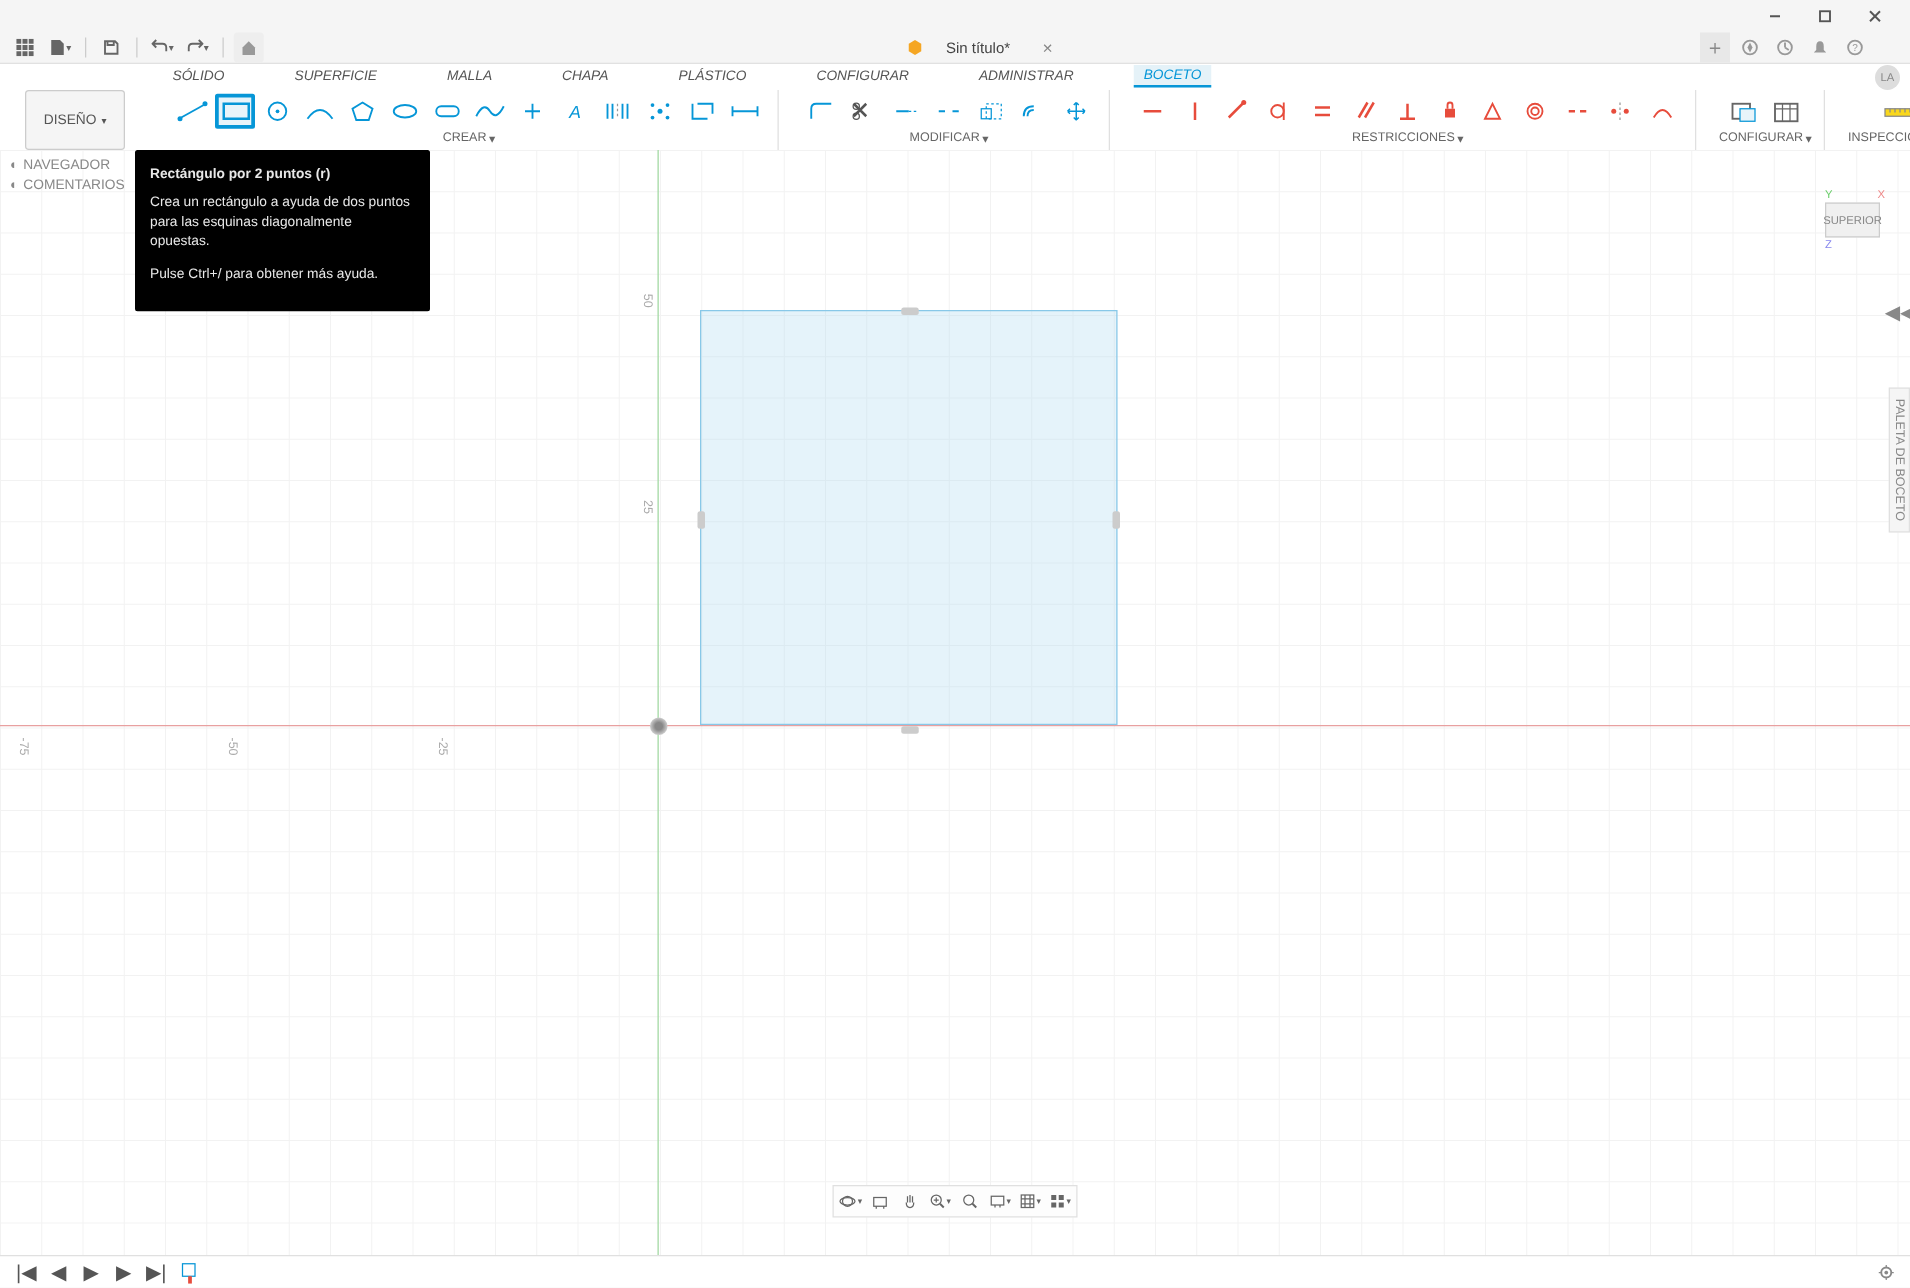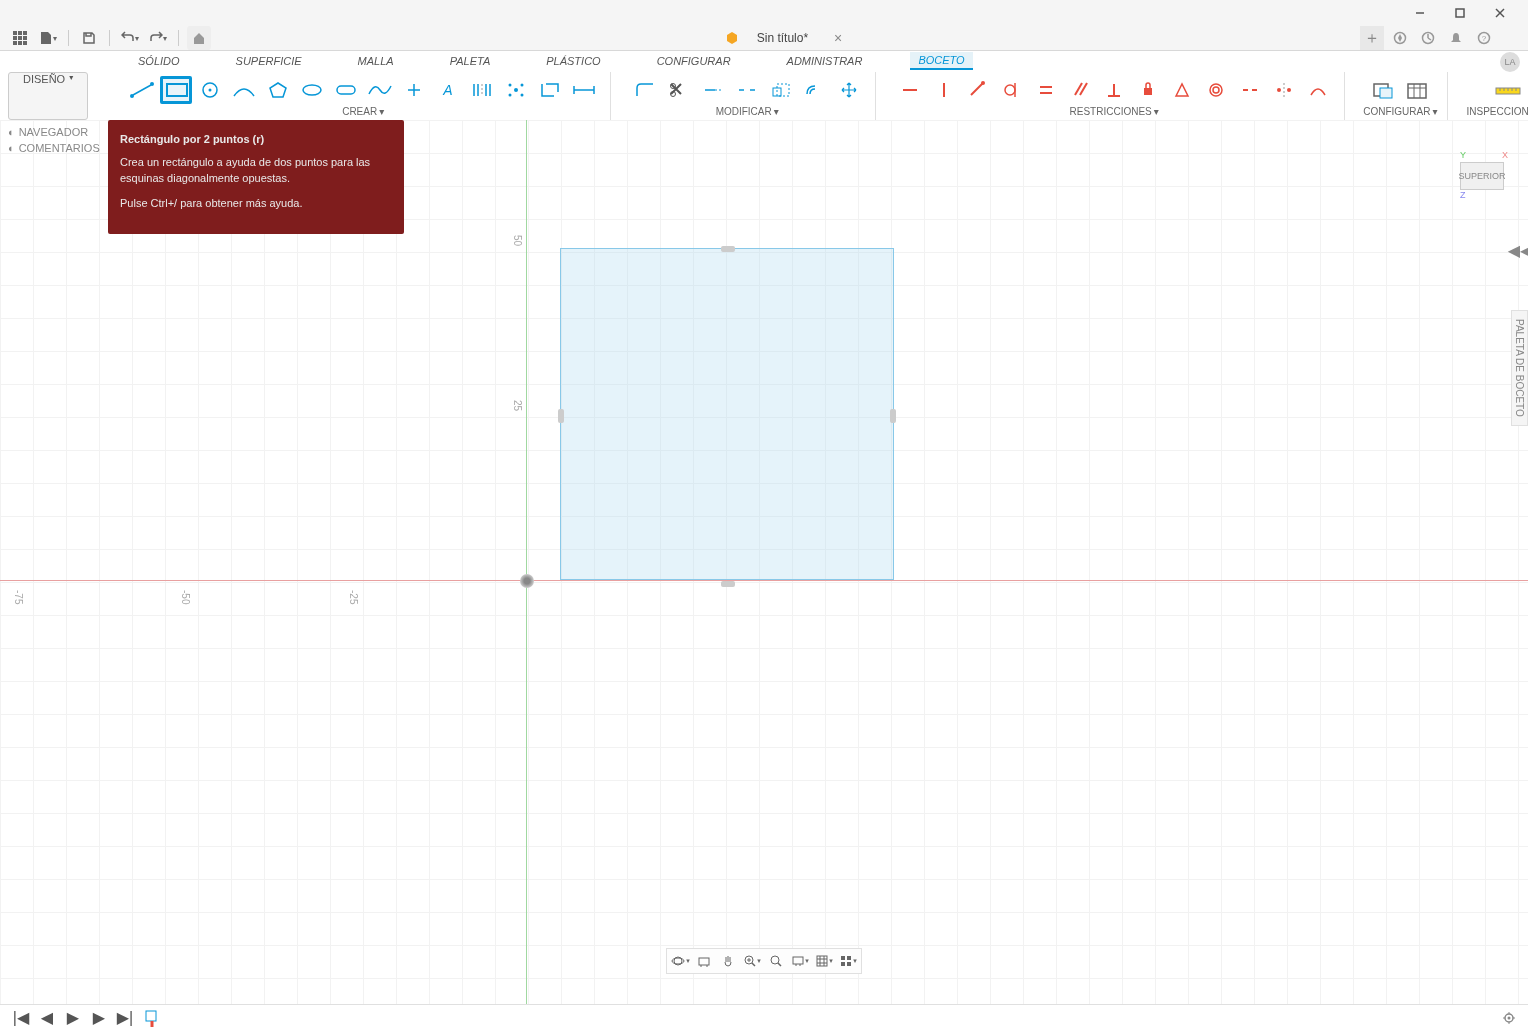--- a/index.html
+++ b/index.html
@@ -19,21 +19,21 @@
 .qat-right { display: flex; align-items: center; gap: 4px; }
 .qat-right .qat-btn { color: #888; }
 .avatar { width: 20px; height: 20px; border-radius: 50%; background: #ddd; color: #888; font-size: 9px; display: flex; align-items: center; justify-content: center; margin-top: 47px; }
 
 
 .ribbon { background: #fff; border-top: 1px solid #d8d8d8; border-bottom: 1px solid #d8d8d8; }
 .ribbon-tabs { height: 20px; display: flex; align-items: center; padding-left: 130px; gap: 40px; }
 .ribbon-tab { font-size: 11px; color: #555; cursor: pointer; padding: 2px 8px; font-style: italic; }
 .ribbon-tab.active { color: #0696d7; border-bottom: 2px solid #0696d7; background: #e5f2f8; }
 .ribbon-content { height: 50px; display: flex; align-items: center; padding: 0 8px; gap: 8px; }
-.design-btn { height: 48px; padding: 0 14px; border: 1px solid #ccc; background: #f5f5f5; border-radius: 3px; font-size: 11px; color: #555; cursor: pointer; display: flex; gap: 4px; margin-right: 20px; }
+.design-btn { height: 48px; padding: 0 14px; border: 1px solid #ccc; background: #f5f5f5; border-radius: 3px; font-size: 11px; color: #555; cursor: pointer; display: flex; align-items: center; gap: 4px; margin-right: 20px; margin-left: 12px; }
 .tool-group { display: flex; flex-direction: column; align-items: center; padding: 0 10px; border-right: 1px solid #e0e0e0; height: 48px; justify-content: center; }
 .tool-icons { display: flex; gap: 2px; align-items: center; }
 .tool-icon { width: 32px; height: 28px; display: flex; align-items: center; justify-content: center; cursor: pointer; border-radius: 2px; }
 .tool-icon.selected { border: 3px solid #0696d7; background: #e8f4fa; }
 .tool-label { font-size: 10px; color: #666; margin-top: 2px; display: flex; align-items: flex-start; gap: 2px; }
 
 
 .canvas-area { position: absolute; top: 120px; left: 0; right: 0; bottom: 26px; background: #fff; overflow: hidden; }
 .grid-bg { position: absolute; inset: 0; background-image:
   linear-gradient(to right, #f2f2f2 1px, transparent 1px),
@@ -44,21 +44,21 @@
 .origin { position: absolute; left: 520px; top: 454px; width: 14px; height: 14px; border-radius: 50%; background: radial-gradient(circle, #888 30%, #ccc 70%); }
 .sketch-rect { position: absolute; left: 560px; top: 128px; width: 334px; height: 332px; background: rgba(180,220,240,0.35); border: 1.5px solid #88c8e8; }
 .dim-handle { position: absolute; width: 14px; height: 6px; background: #ccc; border-radius: 2px; }
 .axis-label { position: absolute; font-size: 10px; color: #aaa; writing-mode: vertical-rl; }
 
 
 .browser { position: absolute; top: 4px; left: 8px; width: 100px; }
 .browser-item { display: flex; align-items: center; gap: 4px; font-size: 11px; color: #888; padding: 2px 0; cursor: pointer; }
 
 
-.tooltip { position: absolute; top: 0px; left: 108px; width: 296px; background: #7f1d1d; color: #e8e8e8; padding: 12px; font-size: 11px; line-height: 1.4; border-radius: 2px; z-index: 10; }
+.tooltip { position: absolute; top: 0px; left: 108px; width: 236px; background: #000000; color: #e8e8e8; padding: 12px; font-size: 11px; line-height: 1.4; border-radius: 2px; z-index: 10; }
 .tooltip-title { font-weight: bold; margin-bottom: 8px; font-size: 11px; }
 .tooltip p { margin-bottom: 10px; }
 
 
 .viewcube { position: absolute; top: 30px; right: 20px; width: 48px; text-align: center; }
 .viewcube-axes { font-size: 9px; display: flex; justify-content: space-between; }
 .viewcube-face { width: 44px; height: 28px; background: #f0f0f0; border: 1px solid #ccc; font-size: 9px; color: #888; display: flex; align-items: center; justify-content: center; margin-top: 2px; }
 
 
 .right-handle { position: absolute; right: 0; top: 120px; width: 16px; height: 20px; display: flex; align-items: center; justify-content: center; color: #888; cursor: pointer; }
@@ -180,21 +180,21 @@
       </div>
     <div class="avatar">LA</div>
   </div>
 </div>
 
 <div class="ribbon">
   <div class="ribbon-tabs">
     <div class="ribbon-tab">SÓLIDO</div>
     <div class="ribbon-tab">SUPERFICIE</div>
     <div class="ribbon-tab">MALLA</div>
-    <div class="ribbon-tab">PALETA</div>
+    <div class="ribbon-tab">CHAPA</div>
     <div class="ribbon-tab">PLÁSTICO</div>
     <div class="ribbon-tab">CONFIGURAR</div>
     <div class="ribbon-tab">ADMINISTRAR</div>
     <div class="ribbon-tab active">BOCETO</div>
   </div>
   <div class="ribbon-content">
     <div class="design-btn">
         <span>DISEÑO</span> 
         <span style="font-size:8px">▾</span>
       </div>

